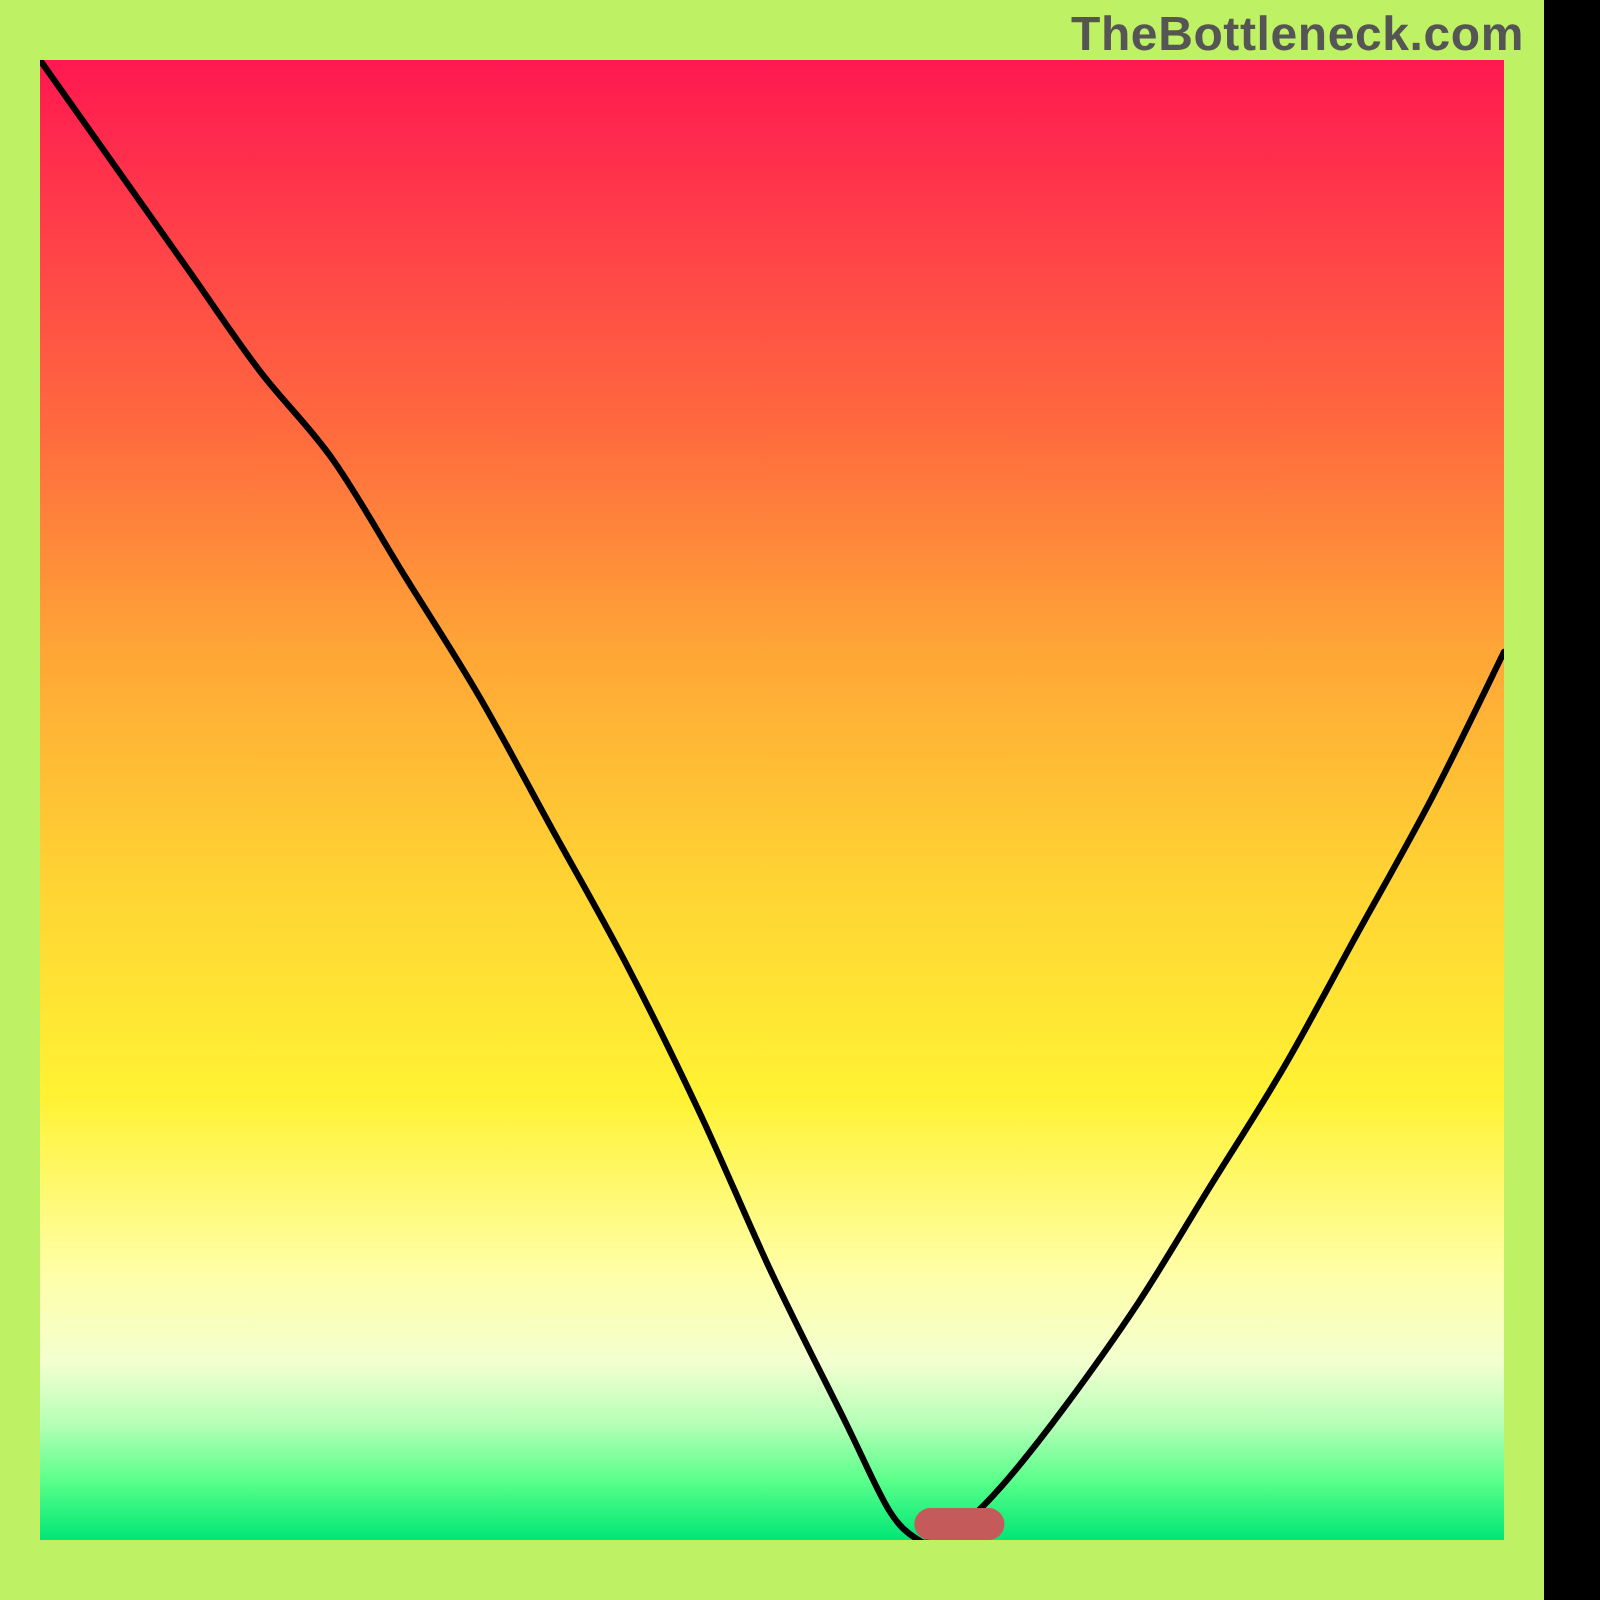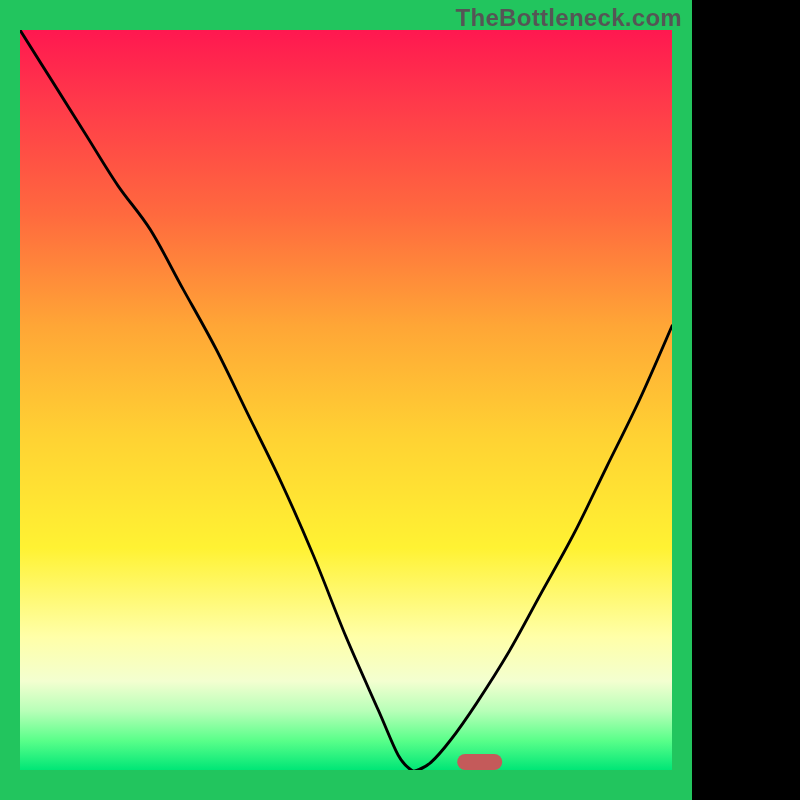--- a/index.html
+++ b/index.html
@@ -6,23 +6,23 @@
     margin: 0;
     padding: 0;
     width: 800px;
     height: 800px;
     background: #000;
     overflow: hidden;
     font-family: Arial, Helvetica, sans-serif;
   }
   .frame {
     position: relative;
-    width: 692px;
+    width: 772px;
     height: 800px;
-    background: #22c55e;
+    background: #bef264;
   }
   .watermark {
     position: absolute;
     top: 4px;
     right: 10px;
     color: #555;
     font-size: 24px;
     font-weight: 600;
     letter-spacing: 0.3px;
     z-index: 10;

